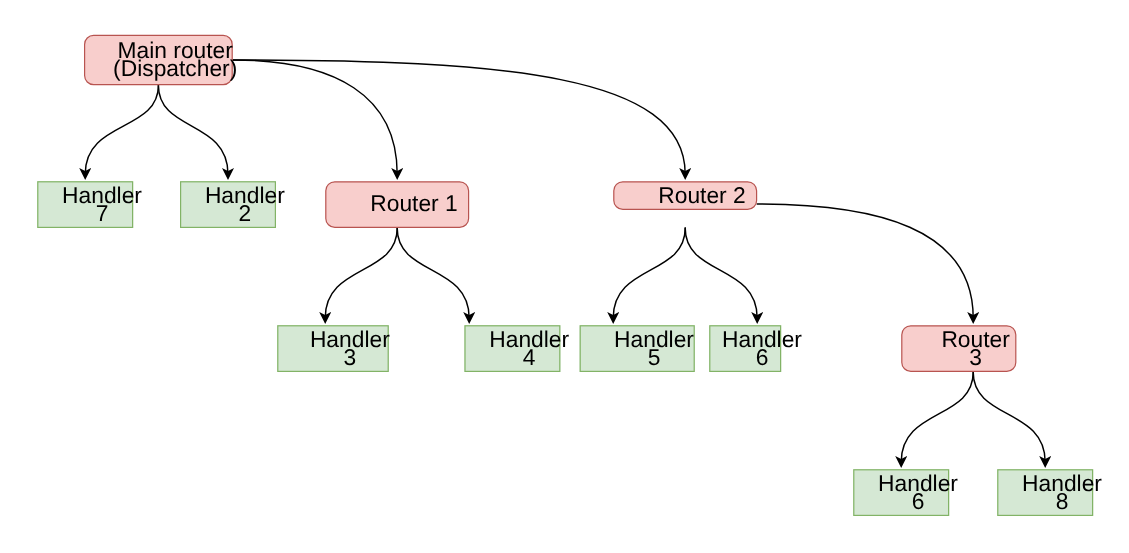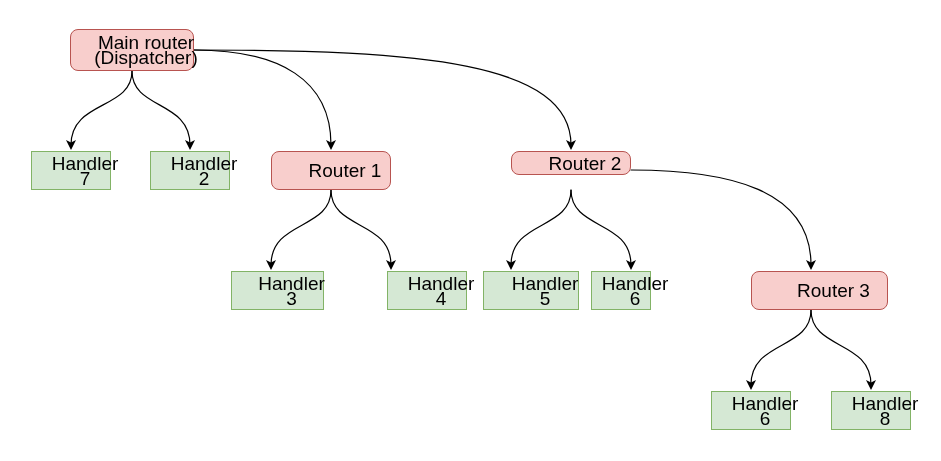--- a/index.html
+++ b/index.html
@@ -84,18 +84,18 @@
       <div class="node router" style="left: 70px; top: 29px; width: 124px; height: 42px;"><span class="node-label">Main router
 (Dispatcher)</span></div>
       <div class="node handler" style="left: 31px; top: 151px; width: 80px; height: 39px;"><span class="node-label">Handler 7</span></div>
       <div class="node handler" style="left: 150px; top: 151px; width: 80px; height: 39px;"><span class="node-label">Handler 2</span></div>
       <div class="node router" style="left: 271px; top: 151px; width: 120px; height: 39px;"><span class="node-label">Router 1</span></div>
       <div class="node router" style="left: 511px; top: 151px; width: 120px; height: 24px;"><span class="node-label">Router 2</span></div>
       <div class="node handler" style="left: 231px; top: 271px; width: 93px; height: 39px;"><span class="node-label">Handler 3</span></div>
       <div class="node handler" style="left: 351px; top: 271px; width: 80px; height: 39px; margin-left: 36px;"><span class="node-label">Handler 4</span></div>
       <div class="node handler" style="left: 471px; top: 271px; width: 96px; height: 39px; margin-left: 12px;"><span class="node-label">Handler 5</span></div>
       <div class="node handler" style="left: 591px; top: 271px; width: 60px; height: 39px;"><span class="node-label">Handler 6</span></div>
-      <div class="node router" style="left: 751px; top: 271px; width: 137px; height: 39px;"><span class="node-label">Router 3</span></div>
+      <div class="node router" style="left: 751px; top: 271px; width: 96px; height: 39px;"><span class="node-label">Router 3</span></div>
       <div class="node handler" style="left: 711px; top: 391px; width: 80px; height: 39px;"><span class="node-label">Handler 6</span></div>
       <div class="node handler" style="left: 831px; top: 391px; width: 80px; height: 39px;"><span class="node-label">Handler 8</span></div>
     </div>
 
 </div>
 
 </body></html>

